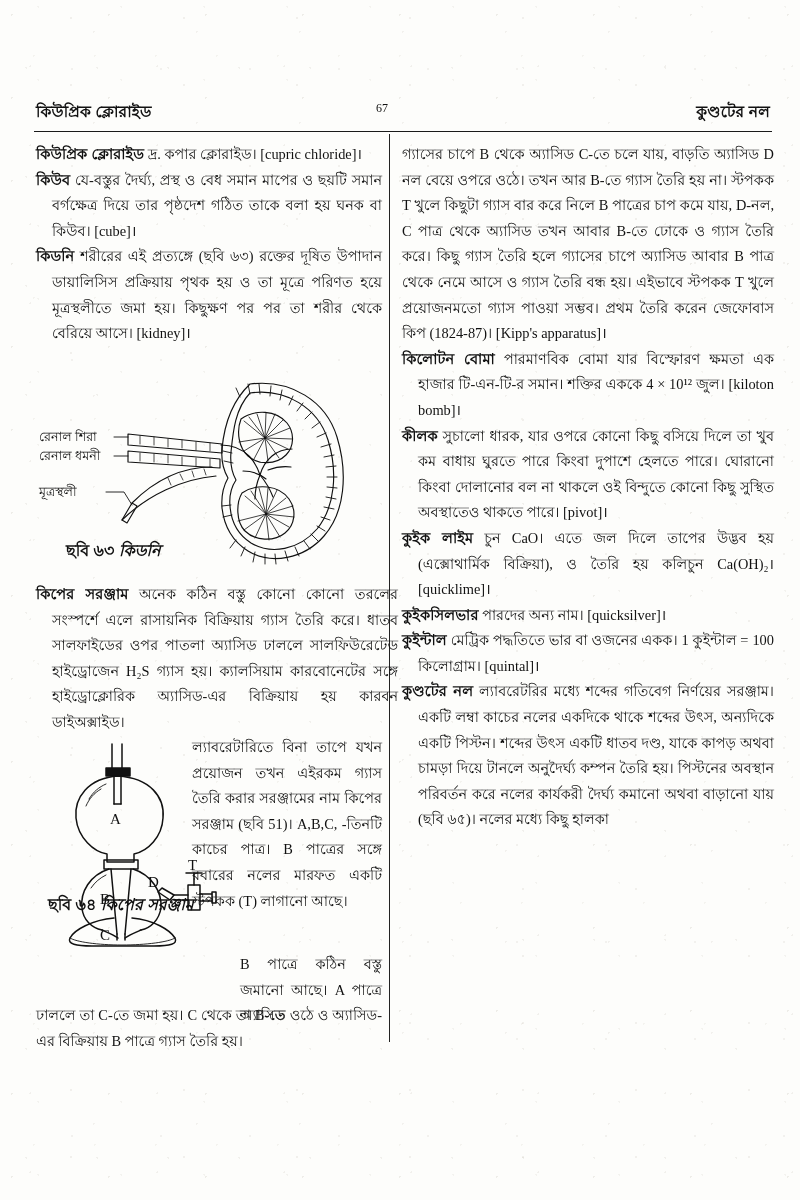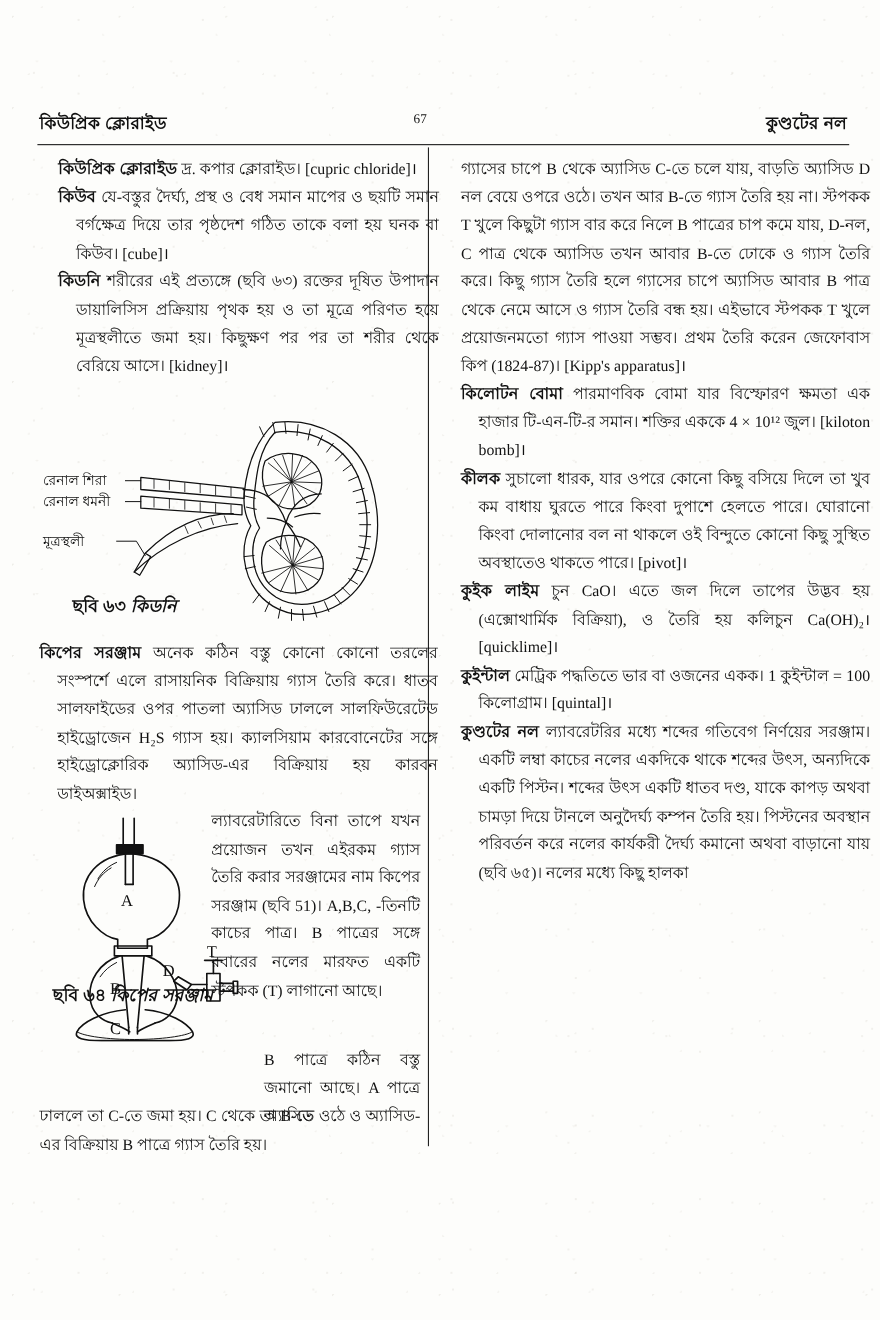--- a/index.html
+++ b/index.html
@@ -75,21 +75,20 @@
 
   
   .col {
     position: absolute;
     top: 142px;
     font-size: 14.4px;
     line-height: 25.6px;
     color: #111;
     text-align: justify;
     text-justify: inter-word;
-    margin-left: 17px;
   }
   #col-left  { left: 36px;  width: 346px; }
   #col-right { left: 402px; width: 372px; }
 
   .entry { margin: 0 0 0 0; text-indent: 0; }
   .entry + .entry { margin-top: 0px; }
   .hw {
     font-family: "Liberation Sans", sans-serif;
     font-weight: 700;
     font-size: 14.6px;
@@ -430,20 +429,24 @@
     <p class="entry hang">
       <span class="hw">কীলক</span>
       <span>সুচালো ধারক, যার ওপরে কোনো কিছু বসিয়ে দিলে তা খুব কম বাধায় ঘুরতে পারে কিংবা দুপাশে হেলতে পারে। ঘোরানো কিংবা দোলানোর বল না থাকলে ওই বিন্দুতে কোনো কিছু সুস্থিত অবস্থাতেও থাকতে পারে। [pivot]।</span>
     </p>
 
     <p class="entry hang">
       <span class="hw">কুইক লাইম</span>
       <span>চুন CaO। এতে জল দিলে তাপের উদ্ভব হয় (এক্সোথার্মিক বিক্রিয়া), ও তৈরি হয় কলিচুন Ca(OH)₂। [quicklime]।</span>
     </p>
 
+    <p class="entry hang">
+      <span class="hw">কুইকসিলভার</span>
+      <span>পারদের অন্য নাম। [quicksilver]।</span>
+    </p>
 
     <p class="entry hang">
       <span class="hw">কুইন্টাল</span>
       <span>মেট্রিক পদ্ধতিতে ভার বা ওজনের একক। 1 কুইন্টাল = 100 কিলোগ্রাম। [quintal]।</span>
     </p>
 
     <p class="entry hang">
       <span class="hw">কুণ্ডটের নল</span>
       <span>ল্যাবরেটরির মধ্যে শব্দের গতিবেগ নির্ণয়ের সরঞ্জাম। একটি লম্বা কাচের নলের একদিকে থাকে শব্দের উৎস, অন্যদিকে একটি পিস্টন। শব্দের উৎস একটি ধাতব দণ্ড, যাকে কাপড় অথবা চামড়া দিয়ে টানলে অনুদৈর্ঘ্য কম্পন তৈরি হয়। পিস্টনের অবস্থান পরিবর্তন করে নলের কার্যকরী দৈর্ঘ্য কমানো অথবা বাড়ানো যায় (ছবি ৬৫)। নলের মধ্যে কিছু হালকা</span>
     </p>

